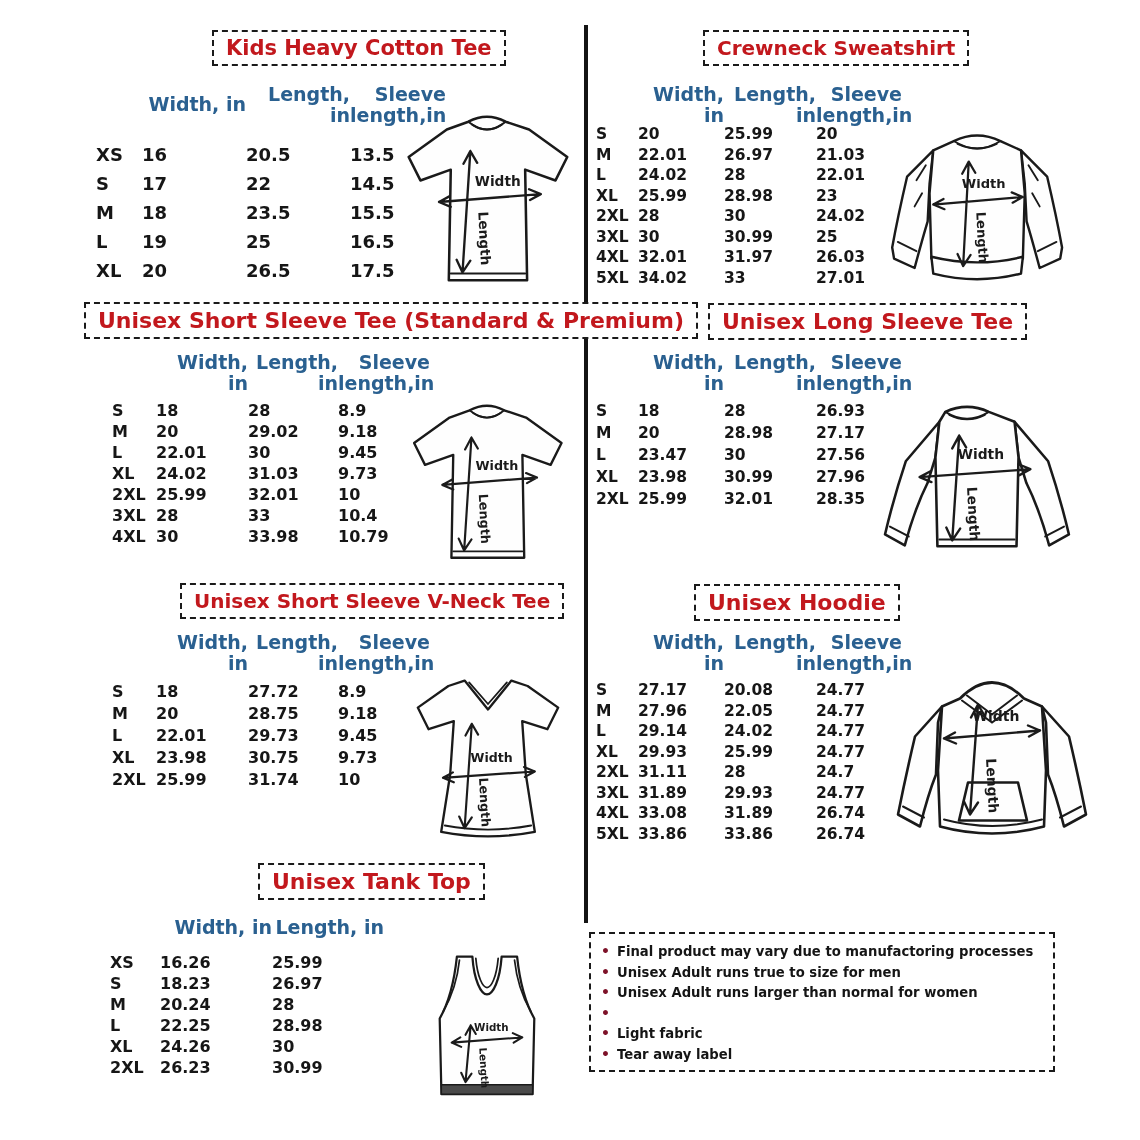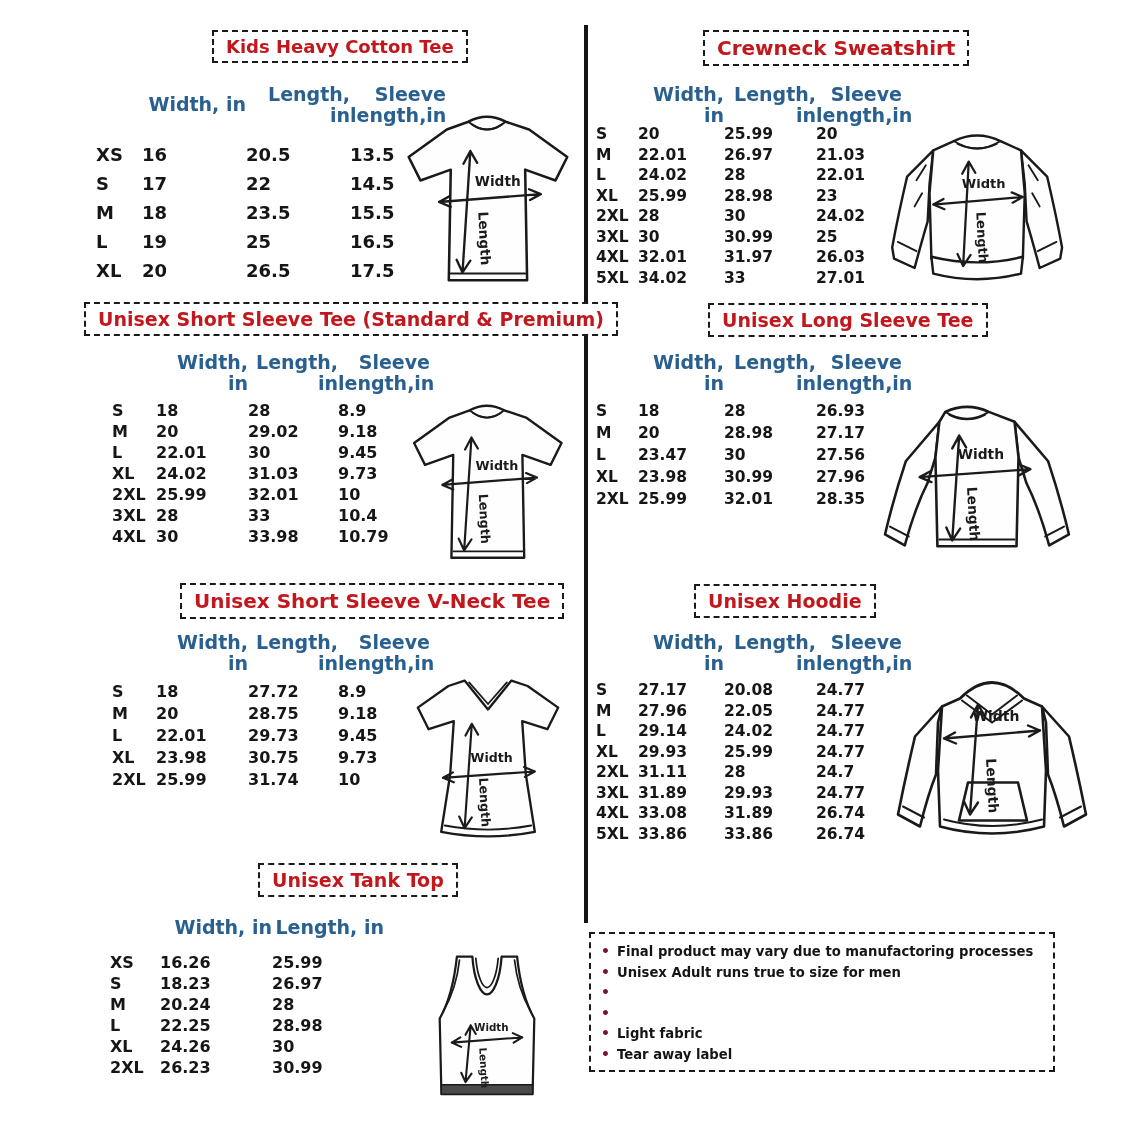--- a/index.html
+++ b/index.html
@@ -1,20 +1,20 @@
 <!DOCTYPE html>
 <html><head>
 <meta charset="utf-8">
 <style>
   html,body{margin:0;padding:0;background:#fff;}
   #page{position:relative;width:1140px;height:1140px;background:#ffffff;
         font-family:"DejaVu Sans",sans-serif;font-weight:bold;color:#161616;overflow:hidden;}
   .title-box{position:absolute;display:inline-block;border:2px dashed #1a1a1a;background:#fff;
              padding:4px 12px;color:#c2181d;white-space:nowrap;}
-  .t21{font-size:18px;} .t20{font-size:20px;} .t19{font-size:19px;}
+  .t21{font-size:21px;} .t20{font-size:20px;} .t19{font-size:22px;}
   .thead{position:absolute;display:grid;align-items:center;}
   .hcell{color:#2a6090;font-size:19px;line-height:1.12;text-align:right;white-space:pre-line;}
   .tbody{position:absolute;}
   .trow{display:grid;align-items:center;}
   .tcell{text-align:left;white-space:nowrap;}
   
   .g4k,.g4k .trow{grid-template-columns:46px 104px 104px 96px;}
   .g4l,.g4l .trow{grid-template-columns:44px 92px 90px 92px;}
   .g4r,.g4r .trow{grid-template-columns:42px 86px 92px 86px;}
   .g3,.g3 .trow{grid-template-columns:50px 112px 112px;}
@@ -508,20 +508,21 @@
       <div class="note-line">
         <span class="note-bullet">•</span>
         <span>Final product may vary due to manufactoring processes</span>
       </div>
       <div class="note-line">
         <span class="note-bullet">•</span>
         <span>Unisex Adult runs true to size for men</span>
       </div>
       <div class="note-line">
         <span class="note-bullet">•</span>
+        <span>Unisex Adult runs larger than normal for women</span>
       </div>
       <div class="note-line">
         <span class="note-bullet">•</span>
       </div>
       <div class="note-line">
         <span class="note-bullet">•</span>
         <span>Light fabric</span>
       </div>
       <div class="note-line">
         <span class="note-bullet">•</span>

